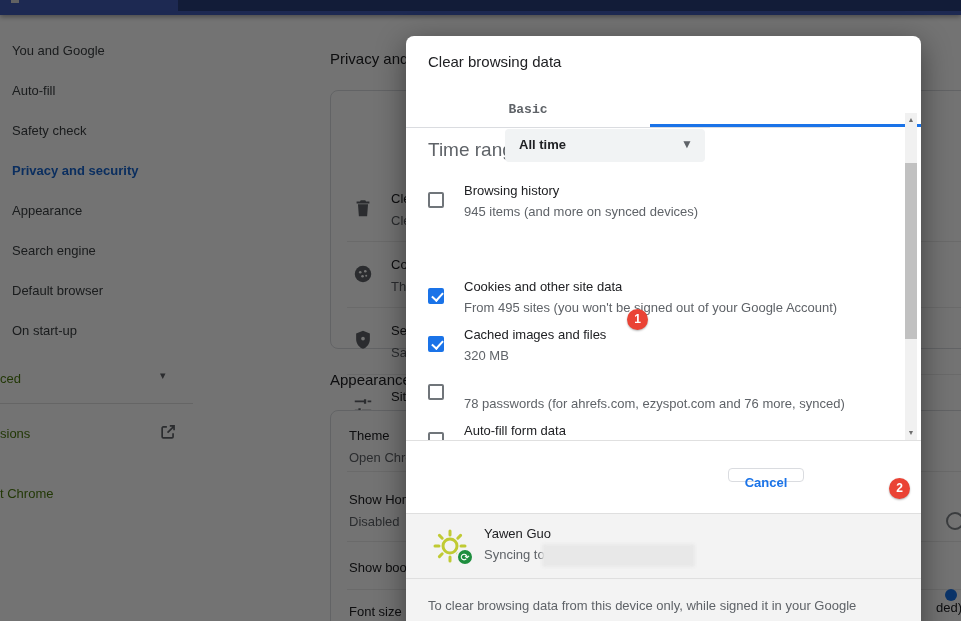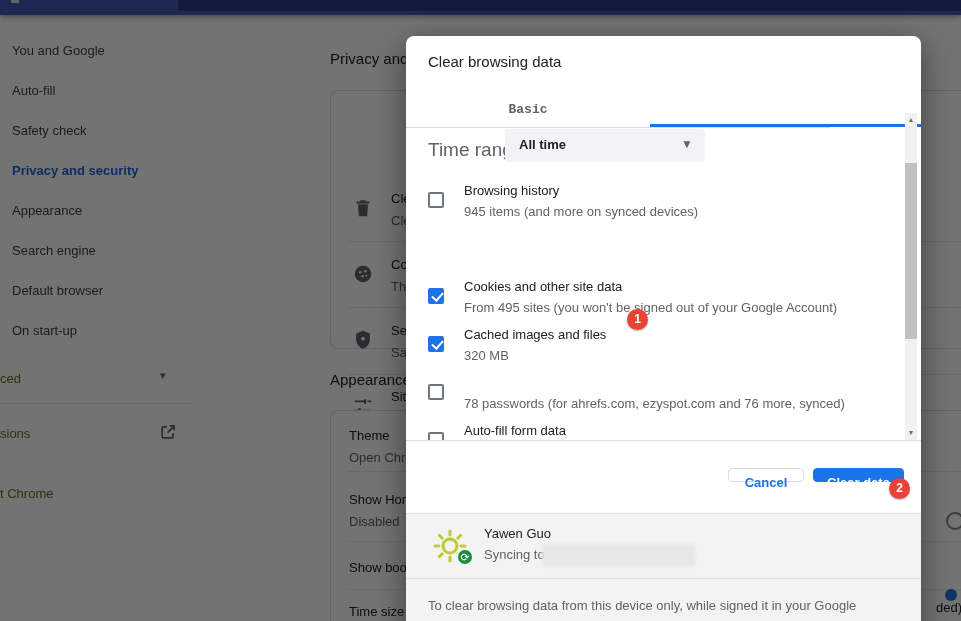--- a/index.html
+++ b/index.html
@@ -169,21 +169,21 @@
 
   <div class="abs card" style="left:330px;top:410px;width:660px;height:240px">
     <div class="abs row-title" style="left:18px;top:17px">Theme</div>
     <div class="abs row-sub" style="left:18px;top:39px">Open Chrome Web Store</div>
     <div class="abs card-divider" style="top:60px"></div>
     <div class="abs row-title" style="left:18px;top:81px">Show Home button</div>
     <div class="abs row-sub" style="left:18px;top:103px">Disabled</div>
     <div class="abs card-divider" style="top:130px"></div>
     <div class="abs row-title" style="left:18px;top:149px">Show bookmarks bar</div>
     <div class="abs card-divider" style="top:178px"></div>
-    <div class="abs row-title" style="left:18px;top:193px">Time size</div>
+    <div class="abs row-title" style="left:18px;top:193px">Font size</div>
   </div>
 
   <div class="abs frag-circle" style="left:946px;top:512px"></div>
   <div class="abs frag-bluedot" style="left:945px;top:589px"></div>
   <div class="abs frag-text" style="left:936px;top:600px">ded)</div>
 
   <div class="abs" id="scrim"></div>
 
   <div class="abs" id="dialog">
     <div class="abs" id="dlg-title">Clear browsing data</div>
@@ -227,21 +227,20 @@
     </div>
 
     <div class="abs" id="dlg-scrollbar">
       <div class="abs sb-arrow" style="top:0">▲</div>
       <div class="abs" id="sb-thumb"></div>
       <div class="abs sb-arrow" style="top:313px">▼</div>
     </div>
 
     <div class="abs" id="dlg-footer">
       <div class="abs btn" id="btn-cancel">Cancel</div>
-      <div class="abs btn" id="btn-clear">Clear data</div>
     </div>
 
     <div class="abs" id="sync-section">
       <div class="abs" id="avatar">
         <svg viewBox="0 0 36 36" width="36" height="36">
           <g stroke="#c0ca33" stroke-width="3" stroke-linecap="round" fill="none">
             <circle cx="18" cy="18" r="7"></circle>
             <line x1="29" y1="18" x2="33" y2="18"></line>
             <line x1="25.8" y1="10.2" x2="28.6" y2="7.4"></line>
             <line x1="18" y1="7" x2="18" y2="3"></line>

